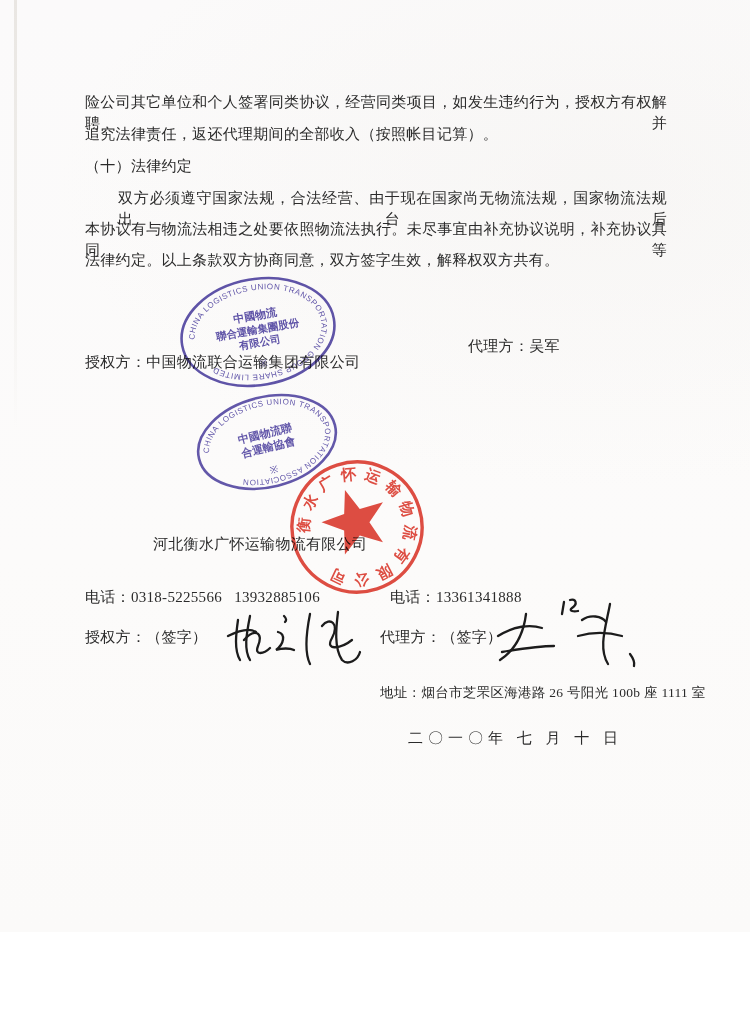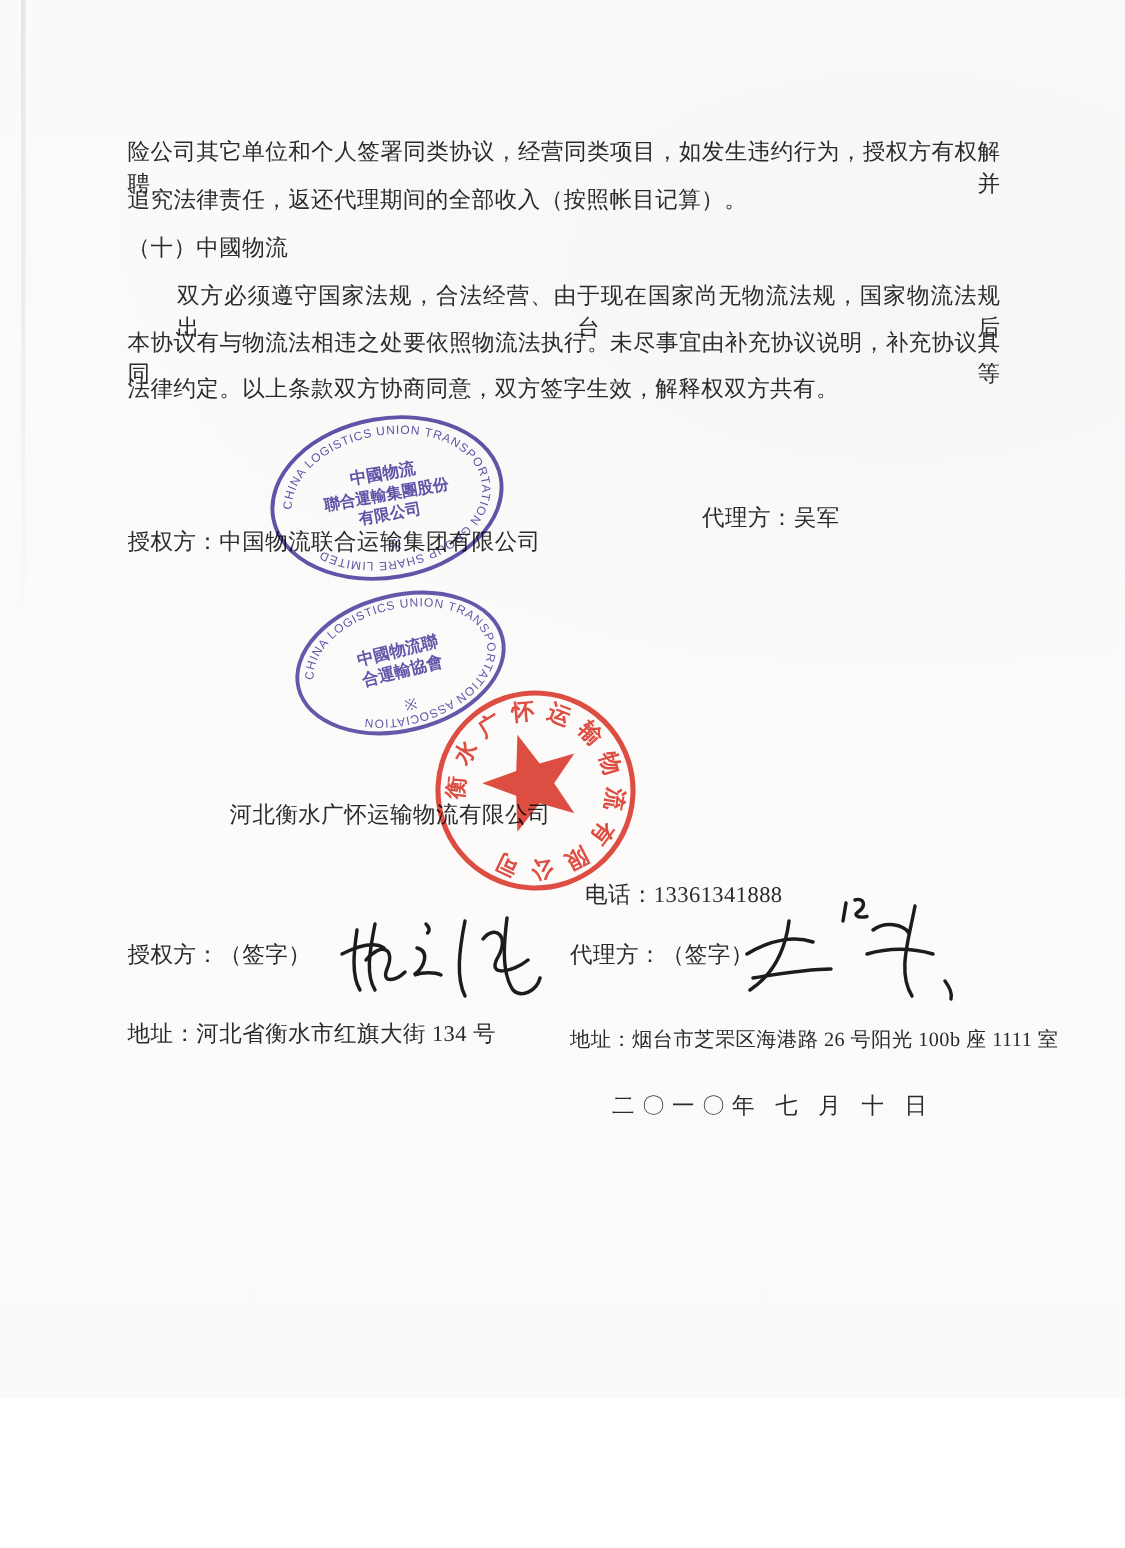--- a/index.html
+++ b/index.html
@@ -43,35 +43,35 @@
 </head>
 <body>
 
 <div class="page">
 
   <div class="fold-line"></div>
   <div class="speck"></div>
 
   <div class="tline just" style="top:92px;left:85px">险公司其它单位和个人签署同类协议，经营同类项目，如发生违约行为，授权方有权解聘并</div>
   <div class="tline" style="top:124px;left:85px">追究法律责任，返还代理期间的全部收入（按照帐目记算）。</div>
-  <div class="tline" style="top:156px;left:85px">（十）中國物流</div>
+  <div class="tline" style="top:156px;left:85px">（十）法律约定</div>
   <div class="tline just" style="top:219px;left:85px">本协议有与物流法相违之处要依照物流法执行。未尽事宜由补充协议说明，补充协议具同等</div>
   <div class="tline just-indent" style="top:188px;left:118px">双方必须遵守国家法规，合法经营、由于现在国家尚无物流法规，国家物流法规出台后</div>
   <div class="tline" style="top:250px;left:85px">法律约定。以上条款双方协商同意，双方签字生效，解释权双方共有。</div>
 
   <div class="tline" style="top:352px;left:85px">授权方：中国物流联合运输集团有限公司</div>
   <div class="tline" style="top:336px;left:468px">代理方：吴军</div>
   <div class="tline" style="top:534px;left:153px">河北衡水广怀运输物流有限公司</div>
 
+  <div class="tline pre" style="top:587px;left:85px">电话：0318-5225566   13932885106</div>
   <div class="tline pre" style="top:587px;left:390px">电话：13361341888</div>
 
   <div class="tline" style="top:627px;left:85px">授权方：（签字）</div>
   <div class="tline" style="top:627px;left:380px">代理方：（签字）</div>
 
-  <div class="tline" style="top:680px;left:85px">地址：河北省衡水市红旗大街 134 号</div>
   <div class="tline small" style="top:682px;left:380px">地址：烟台市芝罘区海港路 26 号阳光 100b 座 1111 室</div>
 
   <div class="tline pre datel">二〇一〇年 七 月 十 日</div>
   <div class="footer">第 3 页 共 3 页</div>
 
   <svg class="stamp stamp-group" width="170" height="120" viewBox="0 0 170 120">
     <defs>
       <path id="rp1" d="M 21 60 A 64 42 0 1 1 149 60 A 64 42 0 1 1 21 60" fill="none"></path>
     </defs>
     <ellipse cx="85" cy="60" rx="77" ry="53" fill="none" stroke="#4a3da0" stroke-width="2.6"></ellipse>

